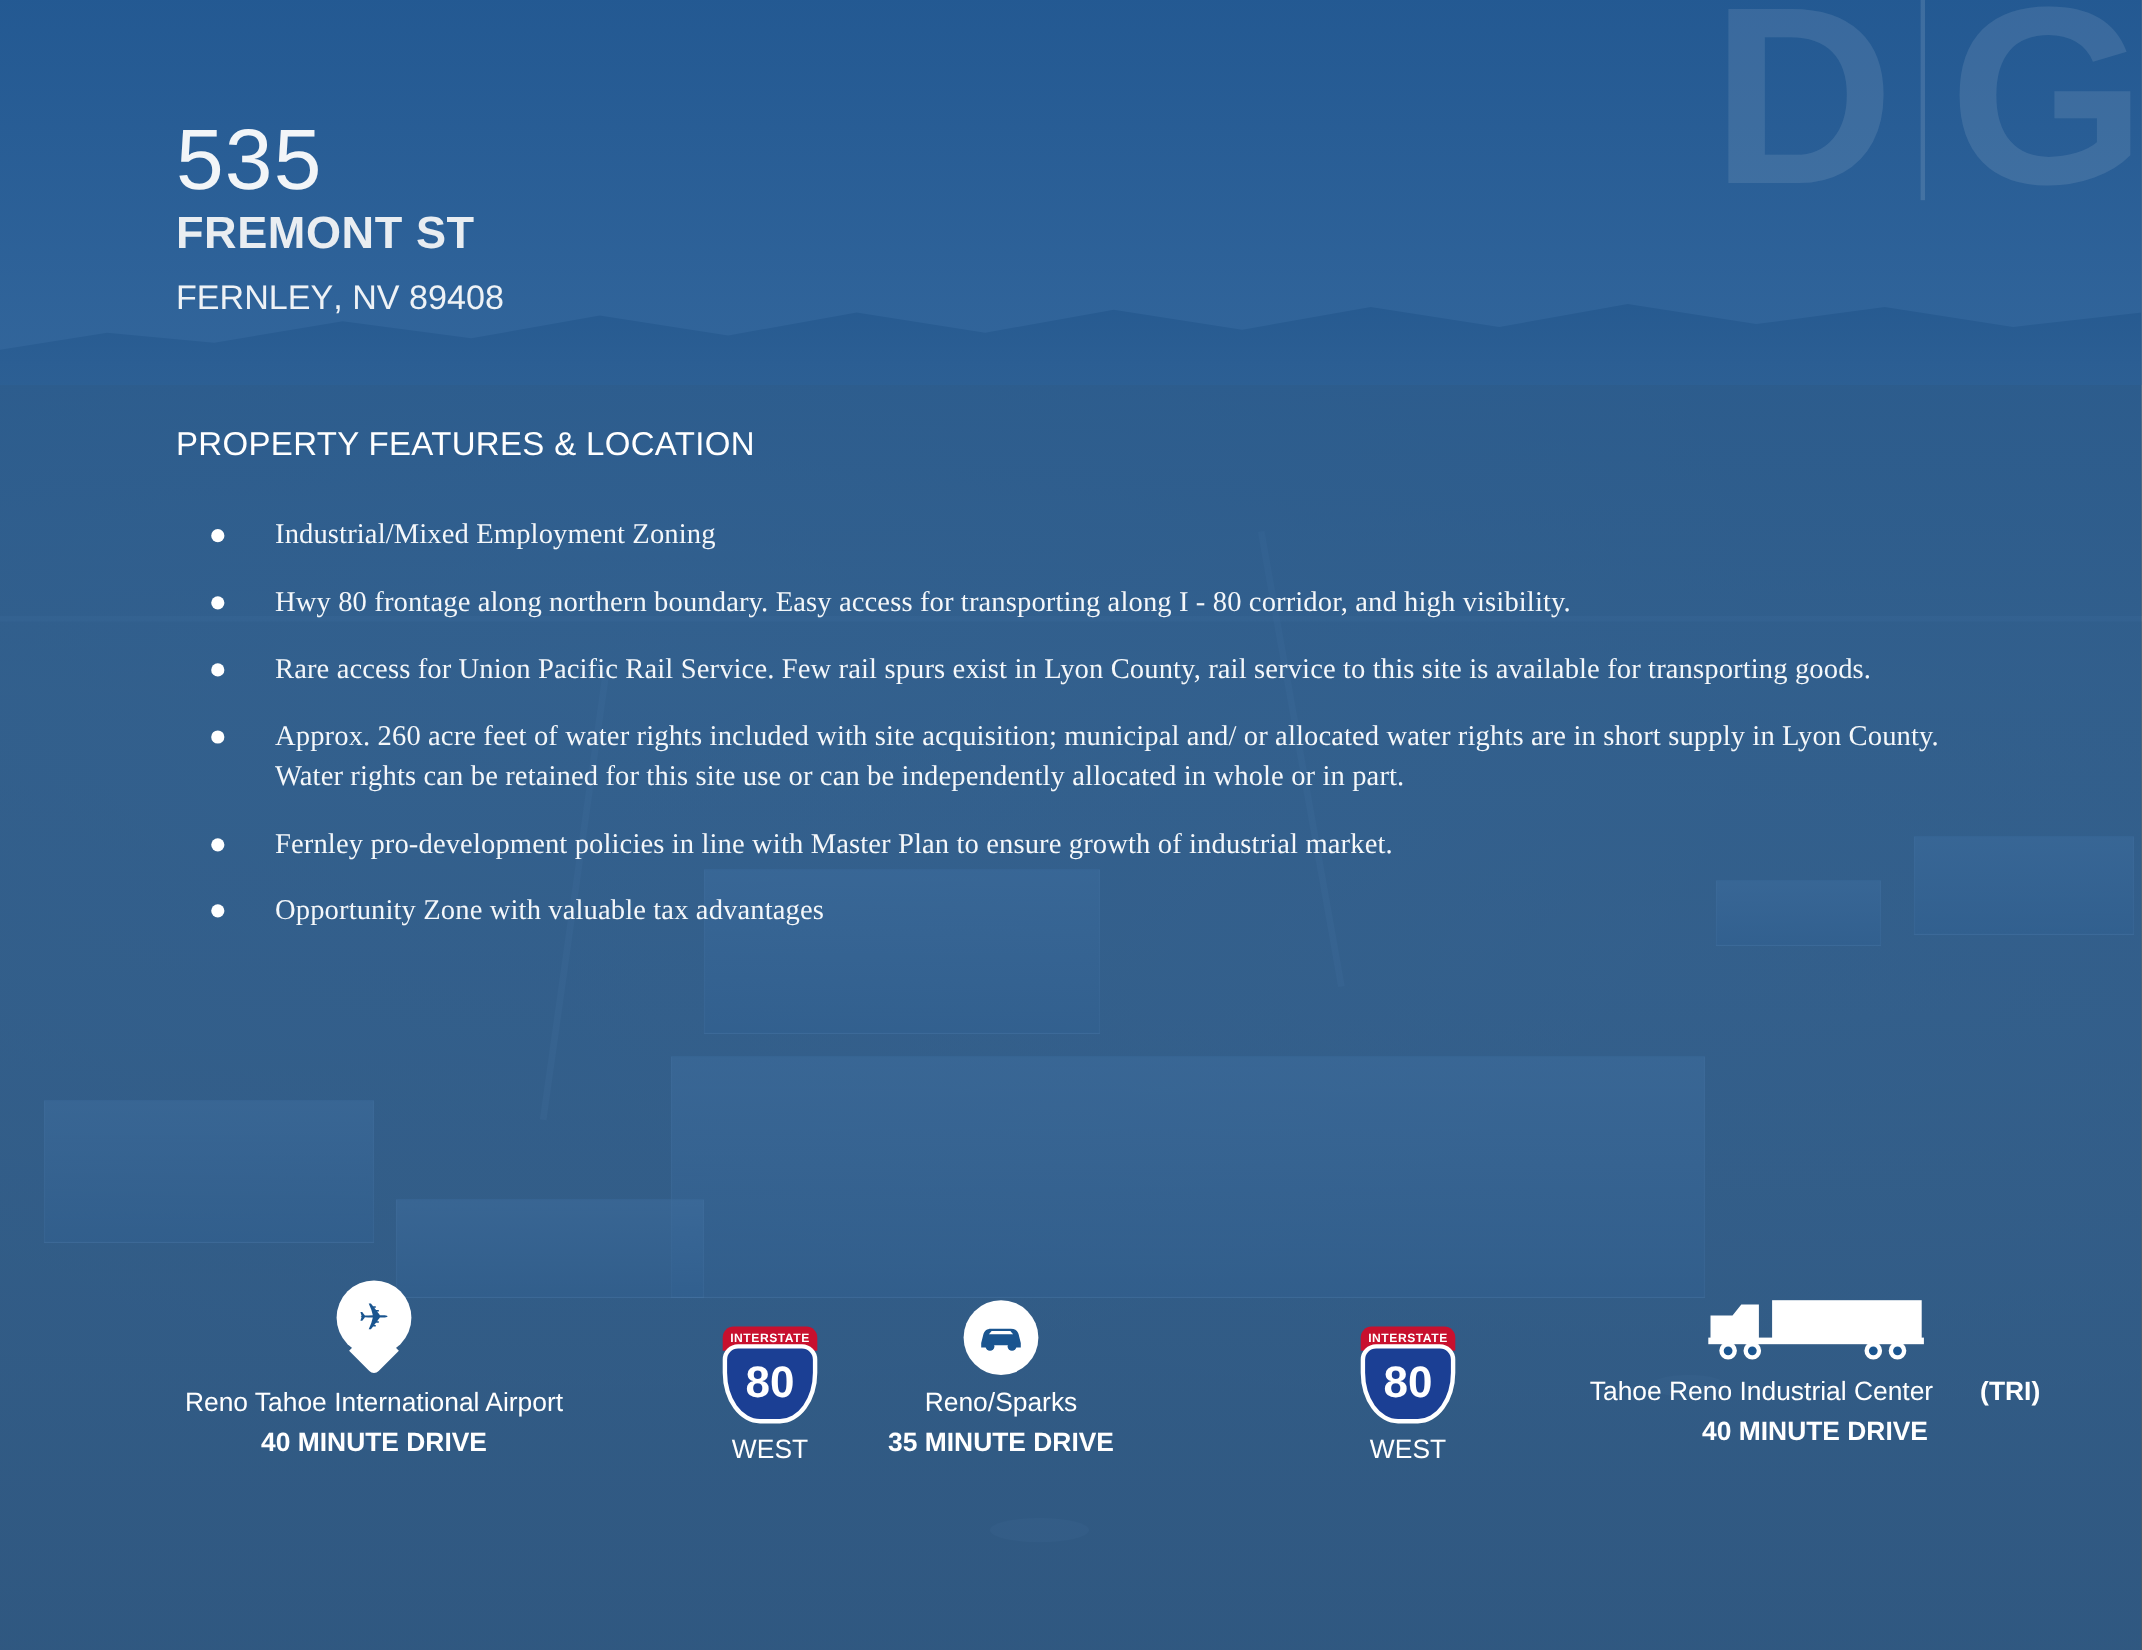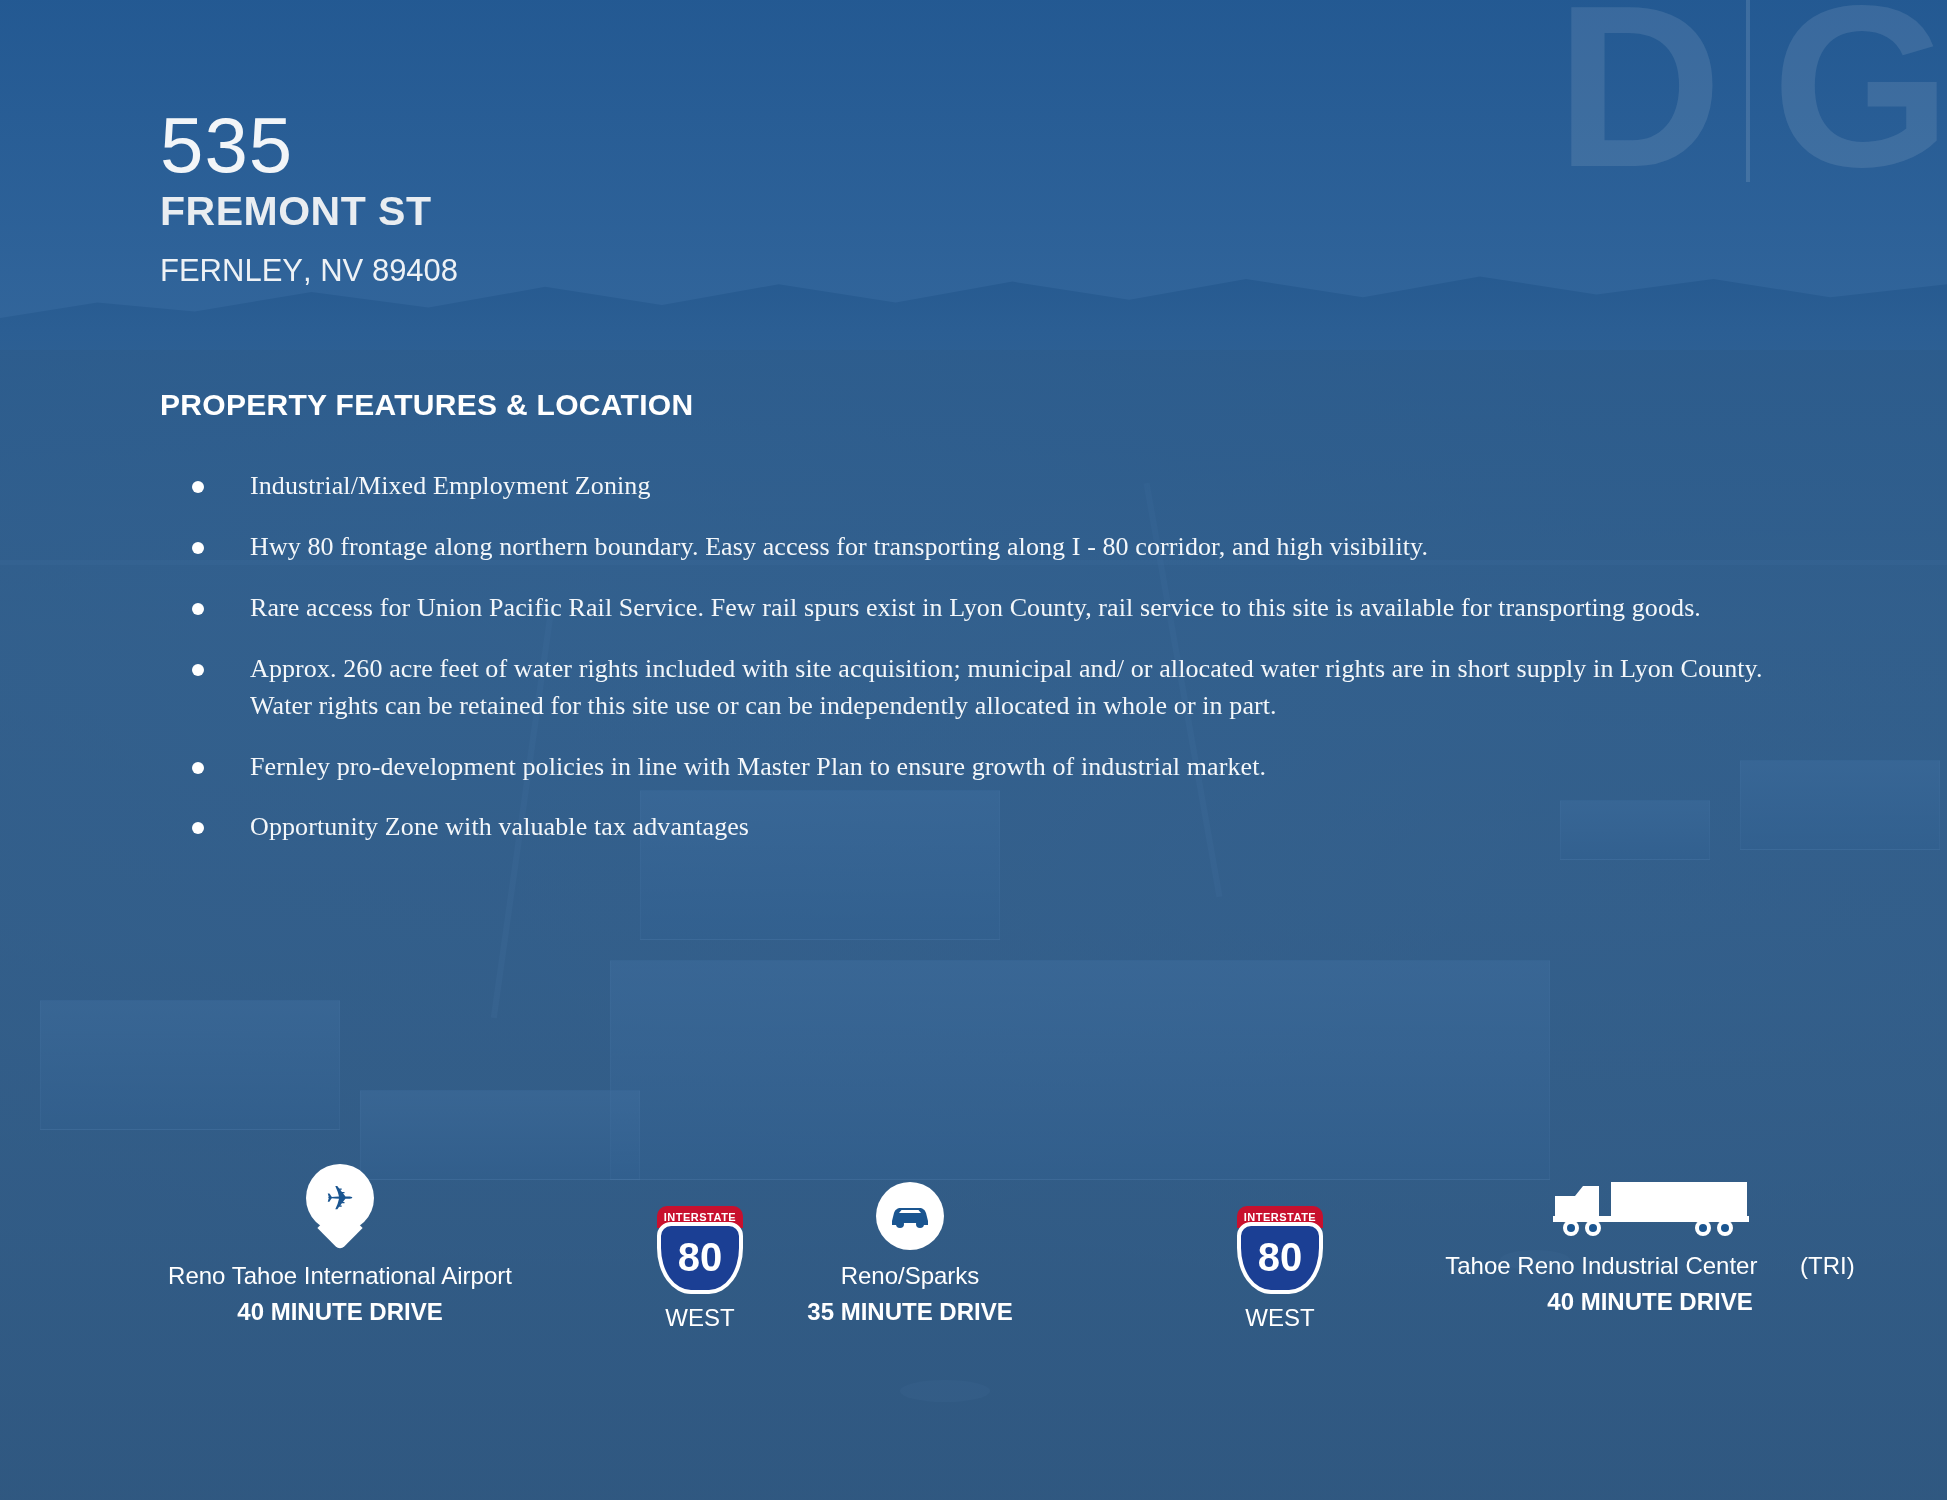--- a/index.html
+++ b/index.html
@@ -144,21 +144,21 @@
     color: #eef2f6;
   }
   .addr .citystate .city { font-weight: 500; }
   .addr .citystate .rest { font-weight: 300; }
 
   .section-title {
     position: absolute;
     left: 160px;
     top: 388px;
     font-size: 30px;
-    font-weight: 700;
+    font-weight: 400;
     letter-spacing: .3px;
     color: #ffffff;
   }
 
   .features {
     position: absolute;
     left: 186px;
     top: 468px;
     width: 1590px;
     color: #f4f7fa;
@@ -196,21 +196,21 @@
     position: absolute;
     text-align: center;
     color: #ffffff;
   }
   .poi .label {
     font-size: 24px;
     font-weight: 400;
     white-space: nowrap;
     text-align: center;
   }
-  .poi .label b { font-weight: 400; margin-left: 36px; }
+  .poi .label b { font-weight: 700; margin-left: 36px; }
   .poi .drive {
     font-size: 24px;
     font-weight: 700;
     margin-top: 8px;
     white-space: nowrap;
   }
   .poi .icon {
     display: flex;
     justify-content: center;
     align-items: flex-end;

